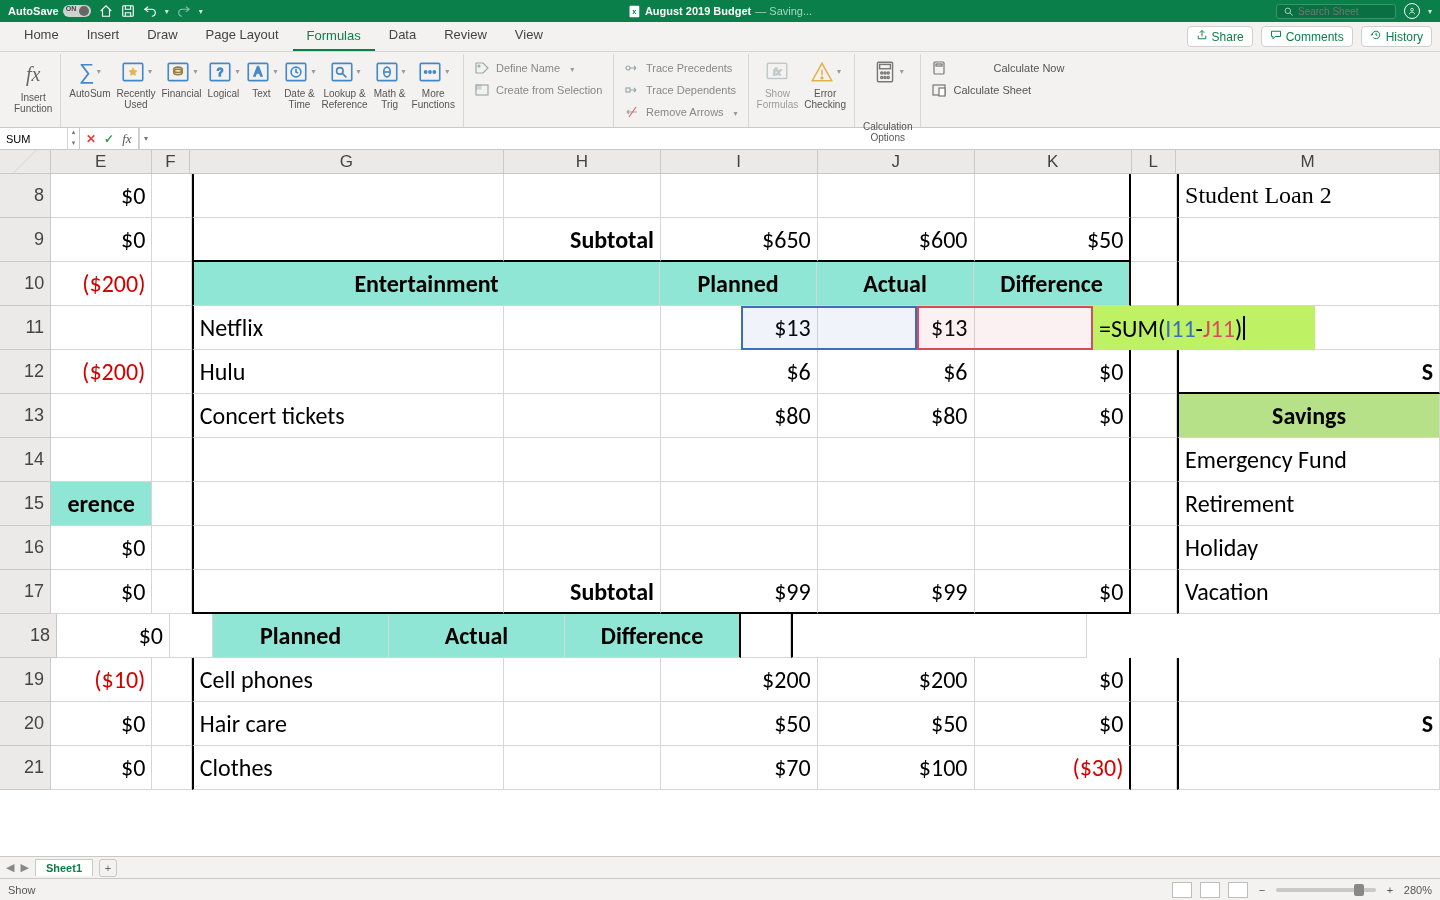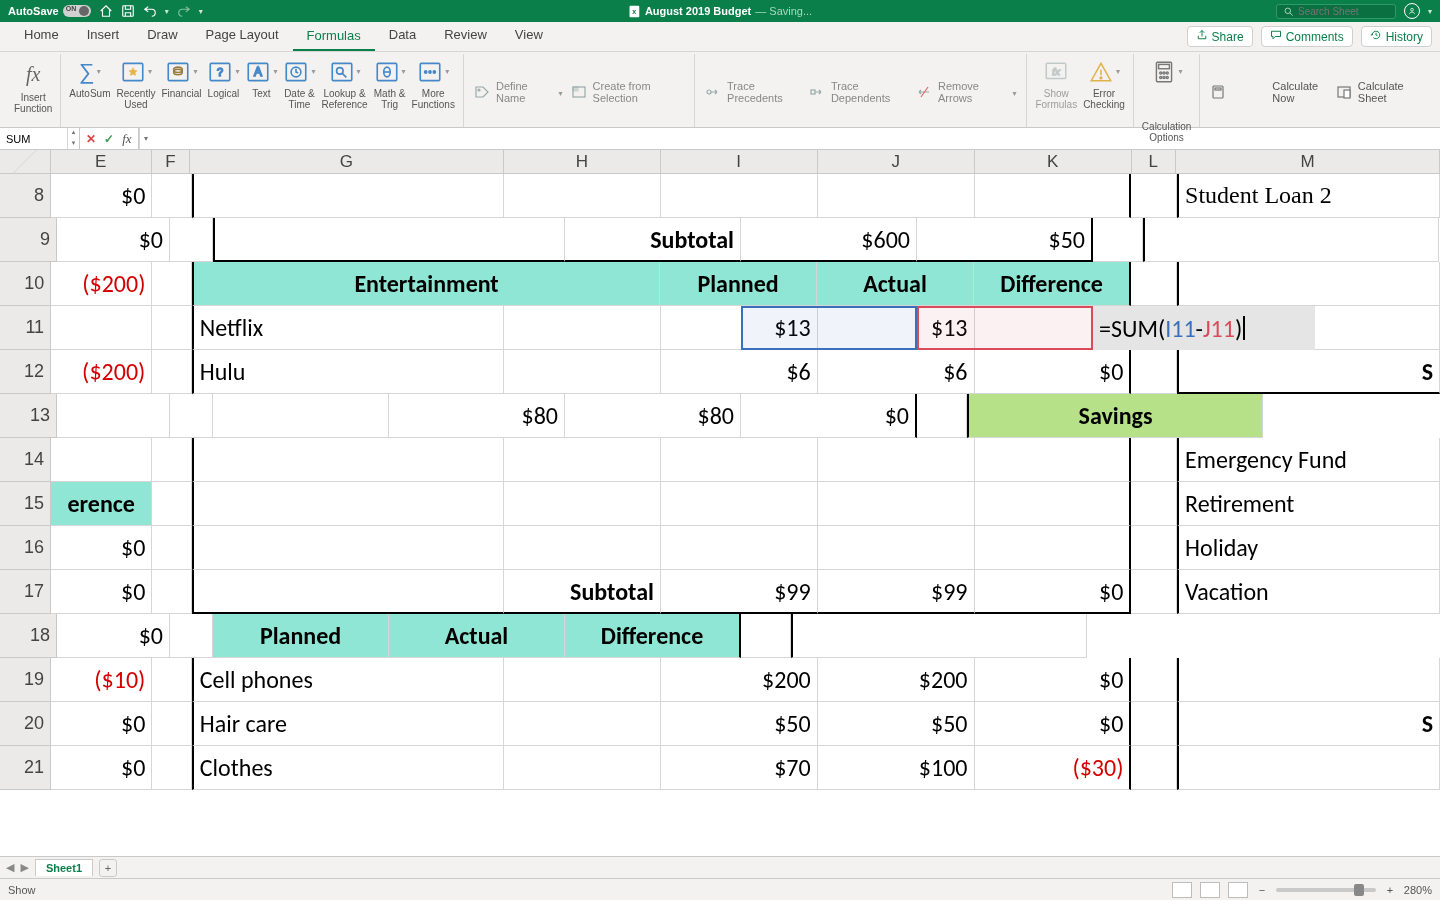--- a/index.html
+++ b/index.html
@@ -22,21 +22,21 @@
   .user-circle { width:16px; height:16px; border:1.3px solid #fff; border-radius:50%; display:flex; align-items:center; justify-content:center; }
   
   .tabstrip { height:30px; background:#f3f2f1; border-bottom:1px solid #d6d6d6; display:flex; align-items:flex-end; padding-left:10px; font-size:13px; }
   .tabstrip .tab { padding:6px 14px 9px; color:#444; cursor:default; }
   .tabstrip .tab.active { color:#0b7f4a; border-bottom:2.5px solid #0b7f4a; padding-bottom:6.5px; font-weight:400; }
   .tabstrip .right-group { margin-left:auto; display:flex; align-items:center; gap:8px; padding-right:8px; padding-bottom:4px; }
   .pill { border:1px solid #cfcfcf; border-radius:4px; padding:2px 8px; font-size:12px; display:flex; align-items:center; gap:4px; background:#fff; color:#0b7f4a; }
   
   .ribbon { height:76px; background:#f3f2f1; border-bottom:1px solid #c9c9c9; display:flex; font-size:10px; color:#555; padding:2px 6px 0 6px; }
   .group { display:flex; flex-direction:row; align-items:flex-start; padding:3px 6px 0 6px; border-right:1px solid #d6d6d6; gap:2px; }
-  .group.vstack2 { align-items:stretch; justify-content:flex-start; gap:0; }
+  .group.vstack2 { flex-direction:column; align-items:stretch; justify-content:flex-start; gap:0; }
   .biglabel { display:flex; flex-direction:column; align-items:center; text-align:center; gap:2px; padding:0 2px; line-height:1.05; color:#555; }
   .biglabel .ico { width:34px; height:34px; display:flex; align-items:center; justify-content:center; }
   .biglabel.small .ico { width:32px; height:30px; }
   .rowbtn { display:flex; align-items:center; gap:6px; padding:3px 4px; color:#888; font-size:11px; }
   .rowbtn .ico { width:16px; height:16px; display:flex; align-items:center; justify-content:center; }
   .rowbtn .caret::after { content:"▾"; font-size:8px; margin-left:4px; color:#999; }
   .caretabs { font-size:8px; color:#999; margin-left:2px; }
   
   .fbar { height:22px; border-bottom:1px solid #c9c9c9; display:flex; align-items:stretch; font-size:12px; }
   .namebox { width:80px; border-right:1px solid #c9c9c9; display:flex; align-items:center; position:relative; }
@@ -64,21 +64,21 @@
   .cell.green { background:#b6e189; }
   .cell.neg { color:#d40000; }
   .cell.bl { border-left:2px solid #000; }
   .cell.br { border-right:2px solid #000; }
   .cell.bb { border-bottom:2px solid #000; }
   
   .selbox { position:absolute; border:2px solid #0b7f4a; pointer-events:none; }
   .refbox { position:absolute; pointer-events:none; }
   .refbox.blue { border:2px solid #3b6fbc; background:rgba(59,111,188,0.08); }
   .refbox.red  { border:2px solid #d94b5a; background:rgba(217,75,90,0.08); }
-  .editinput { position:absolute; background:#e5e5e5; border:none; outline:none; font-size:24px; font-family: Calibri, Arial, sans-serif; padding:0 6px; }
+  .editinput { position:absolute; background:#bef264; border:none; outline:none; font-size:24px; font-family: Calibri, Arial, sans-serif; padding:0 6px; }
   .editinput .t-blue { color:#3b6fbc; }
   .editinput .t-red { color:#d94b5a; }
   
   .sheettabs { height:22px; border-top:1px solid #c9c9c9; display:flex; align-items:center; font-size:11px; background:#f3f2f1; }
   .sheettabs .nav { padding:0 6px; color:#888; display:flex; gap:6px; }
   .sheettabs .tab { padding:2px 10px; background:#fff; border:1px solid #c9c9c9; border-bottom:none; font-weight:600; color:#0b7f4a; }
   .sheettabs .plus { width:18px; height:18px; border:1px solid #c9c9c9; border-radius:3px; display:flex; align-items:center; justify-content:center; margin-left:6px; color:#666; }
   
   .status { height:22px; border-top:1px solid #c9c9c9; background:#f3f2f1; display:flex; align-items:center; font-size:11px; color:#555; padding:0 8px; }
   .status .right { margin-left:auto; display:flex; align-items:center; gap:8px; }
@@ -451,20 +451,21 @@
         <div class="cell br" style="width: 176px;"></div>
         <div class="cell" style="width: 50px;"></div>
         <div class="cell bl" style="width: 296px; font-family: Liberation Serif, serif;">Student Loan 2</div>
       </div>
       <div class="row">
         <div class="rh">9</div>
         <div class="cell right" style="width: 113px;">$0</div>
         <div class="cell" style="width: 43px;"></div>
         <div class="cell bl bb" style="width: 352px;"></div>
         <div class="cell right bold bb" style="width: 176px;">Subtotal</div>
+        <div class="cell bb right" style="width: 176px;">$650</div>
         <div class="cell bb right" style="width: 176px;">$600</div>
         <div class="cell br bb right" style="width: 176px;">$50</div>
         <div class="cell" style="width: 50px;"></div>
         <div class="cell bl" style="width: 296px;"></div>
       </div>
       <div class="row">
         <div class="rh">10</div>
         <div class="cell right neg" style="width: 113px;">($200)</div>
         <div class="cell" style="width: 43px;"></div>
         <div class="cell bl teal bold center" style="width: 528px;">Entertainment</div>
@@ -495,20 +496,21 @@
         <div class="cell right" style="width: 176px;">$6</div>
         <div class="cell right" style="width: 176px;">$6</div>
         <div class="cell br right" style="width: 176px;">$0</div>
         <div class="cell" style="width: 50px;"></div>
         <div class="cell bl right bold bb" style="width: 296px;">S</div>
       </div>
       <div class="row">
         <div class="rh">13</div>
         <div class="cell right" style="width: 113px;"></div>
         <div class="cell" style="width: 43px;"></div>
+        <div class="cell bl" style="width: 352px;">Concert tickets</div>
         <div class="cell" style="width: 176px;"></div>
         <div class="cell right" style="width: 176px;">$80</div>
         <div class="cell right" style="width: 176px;">$80</div>
         <div class="cell br right" style="width: 176px;">$0</div>
         <div class="cell" style="width: 50px;"></div>
         <div class="cell bl green bold center" style="width: 296px;">Savings</div>
       </div>
       <div class="row">
         <div class="rh">14</div>
         <div class="cell right" style="width: 113px;"></div>

